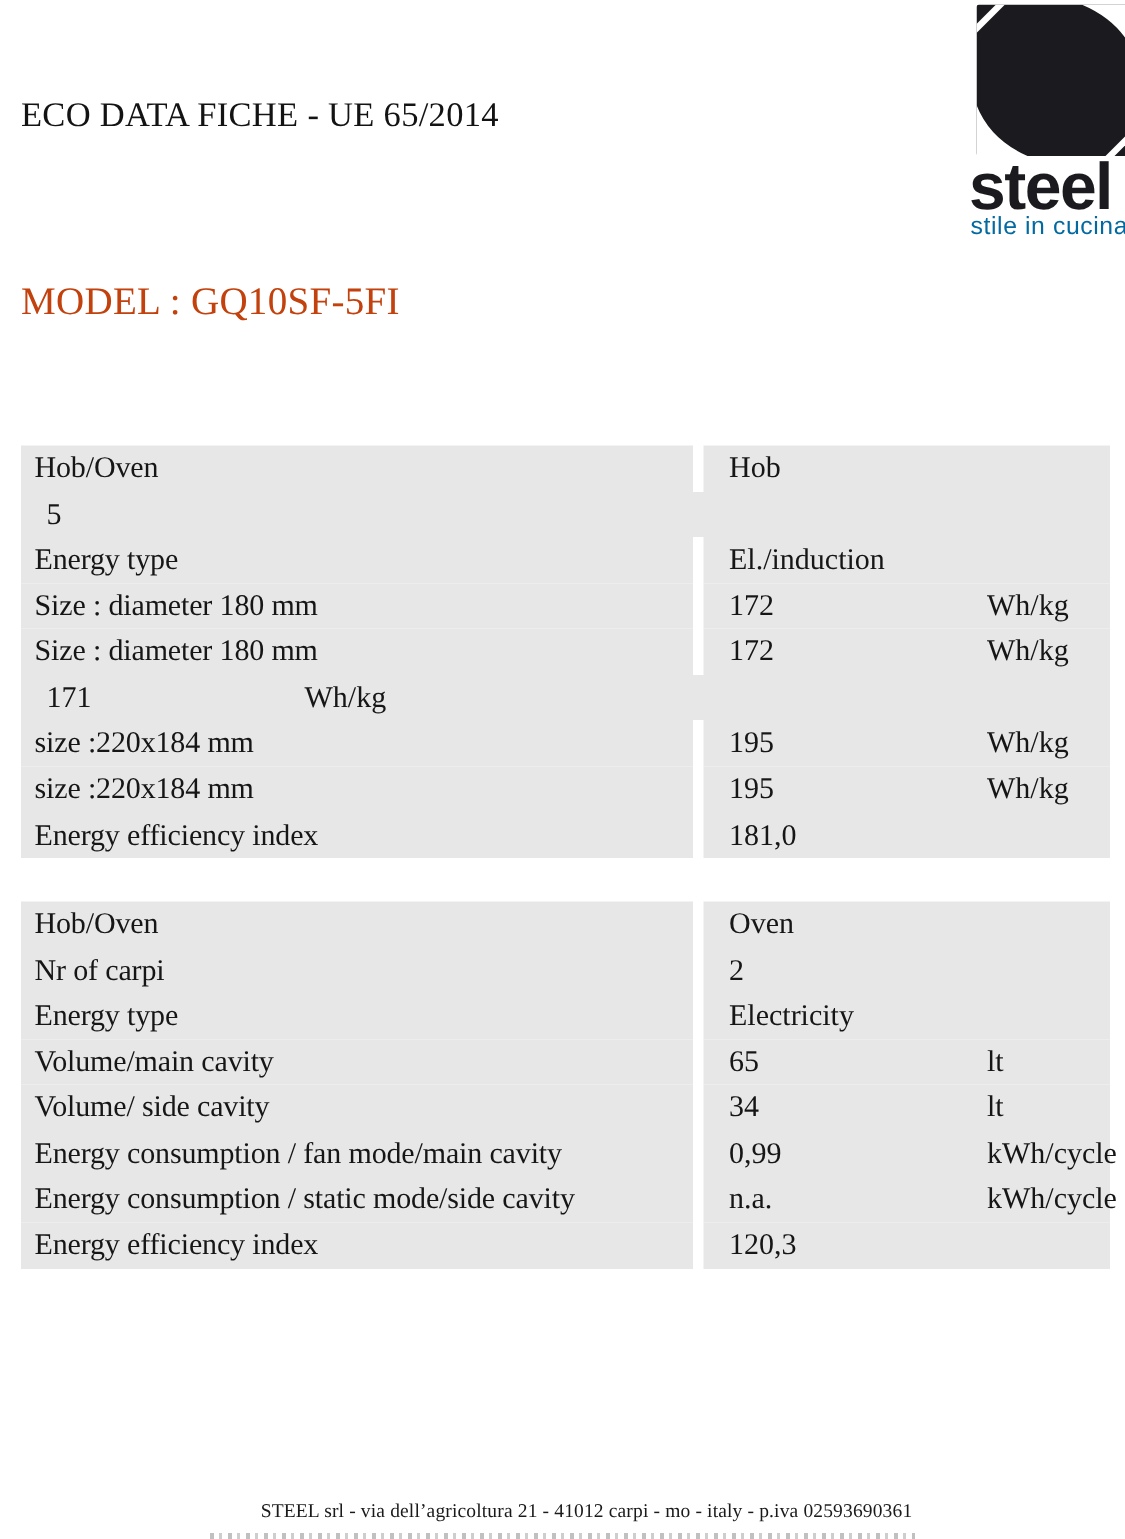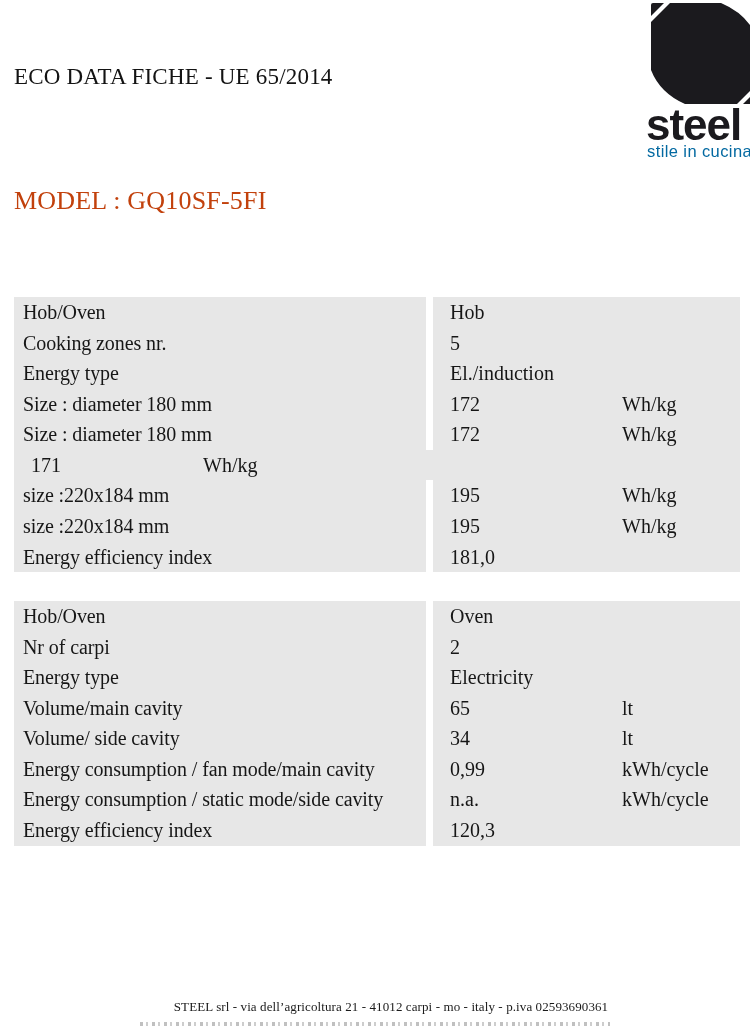--- a/index.html
+++ b/index.html
@@ -28,21 +28,21 @@
     font-family:"Liberation Sans", sans-serif;
     font-size:16.5px;line-height:16px;letter-spacing:.4px;
     color:#0369a1;margin:1px 0 0 3px;white-space:nowrap;
   }
   
   .spec-table{left:14px;width:726px;}
   .spec-table.hob{top:297px;}
   .spec-table.oven{top:601px;}
   .row{display:flex;height:30.57px;line-height:30.6px;font-size:20px;}
   .cell{background:#e7e7e7;box-sizing:border-box;white-space:nowrap;}
-  .cell.label{width:412px;padding-left:9px;margin-right:7px;letter-spacing:-.1px;font-family:Liberation Serif, serif;}
+  .cell.label{width:448px;padding-left:9px;margin-right:7px;letter-spacing:-.1px;font-family:Liberation Serif, serif;}
   .cell.value{flex:1;position:relative;padding-left:17px;}
   .unit{position:absolute;left:189px;top:0;}
   
   .footer-line{
     left:16px;top:999px;width:750px;text-align:center;
     font-size:13px;color:#1a1a1a;letter-spacing:.1px;
   }
   .footer-clipped{
     left:140px;top:1022px;width:470px;height:4px;opacity:.55;
     background:repeating-linear-gradient(90deg,#8d8d8d 0 3px,transparent 3px 6px,#a5a5a5 6px 8px,transparent 8px 12px);
@@ -70,21 +70,20 @@
 </div>
 
 <div class="abs model-line">MODEL : GQ10SF-5FI</div>
 
 <div class="abs spec-table hob">
     <div class="row">
       <div class="cell label">Hob/Oven</div>
       <div class="cell value"><span>Hob</span></div>
     </div>
     <div class="row">
-      <div class="cell label">Cooking zones nr.</div>
       <div class="cell value"><span>5</span></div>
     </div>
     <div class="row">
       <div class="cell label">Energy type</div>
       <div class="cell value"><span>El./induction</span></div>
     </div>
     <div class="row">
       <div class="cell label">Size : diameter 180 mm</div>
       <div class="cell value"><span>172</span><span class="unit">Wh/kg</span></div>
     </div>

